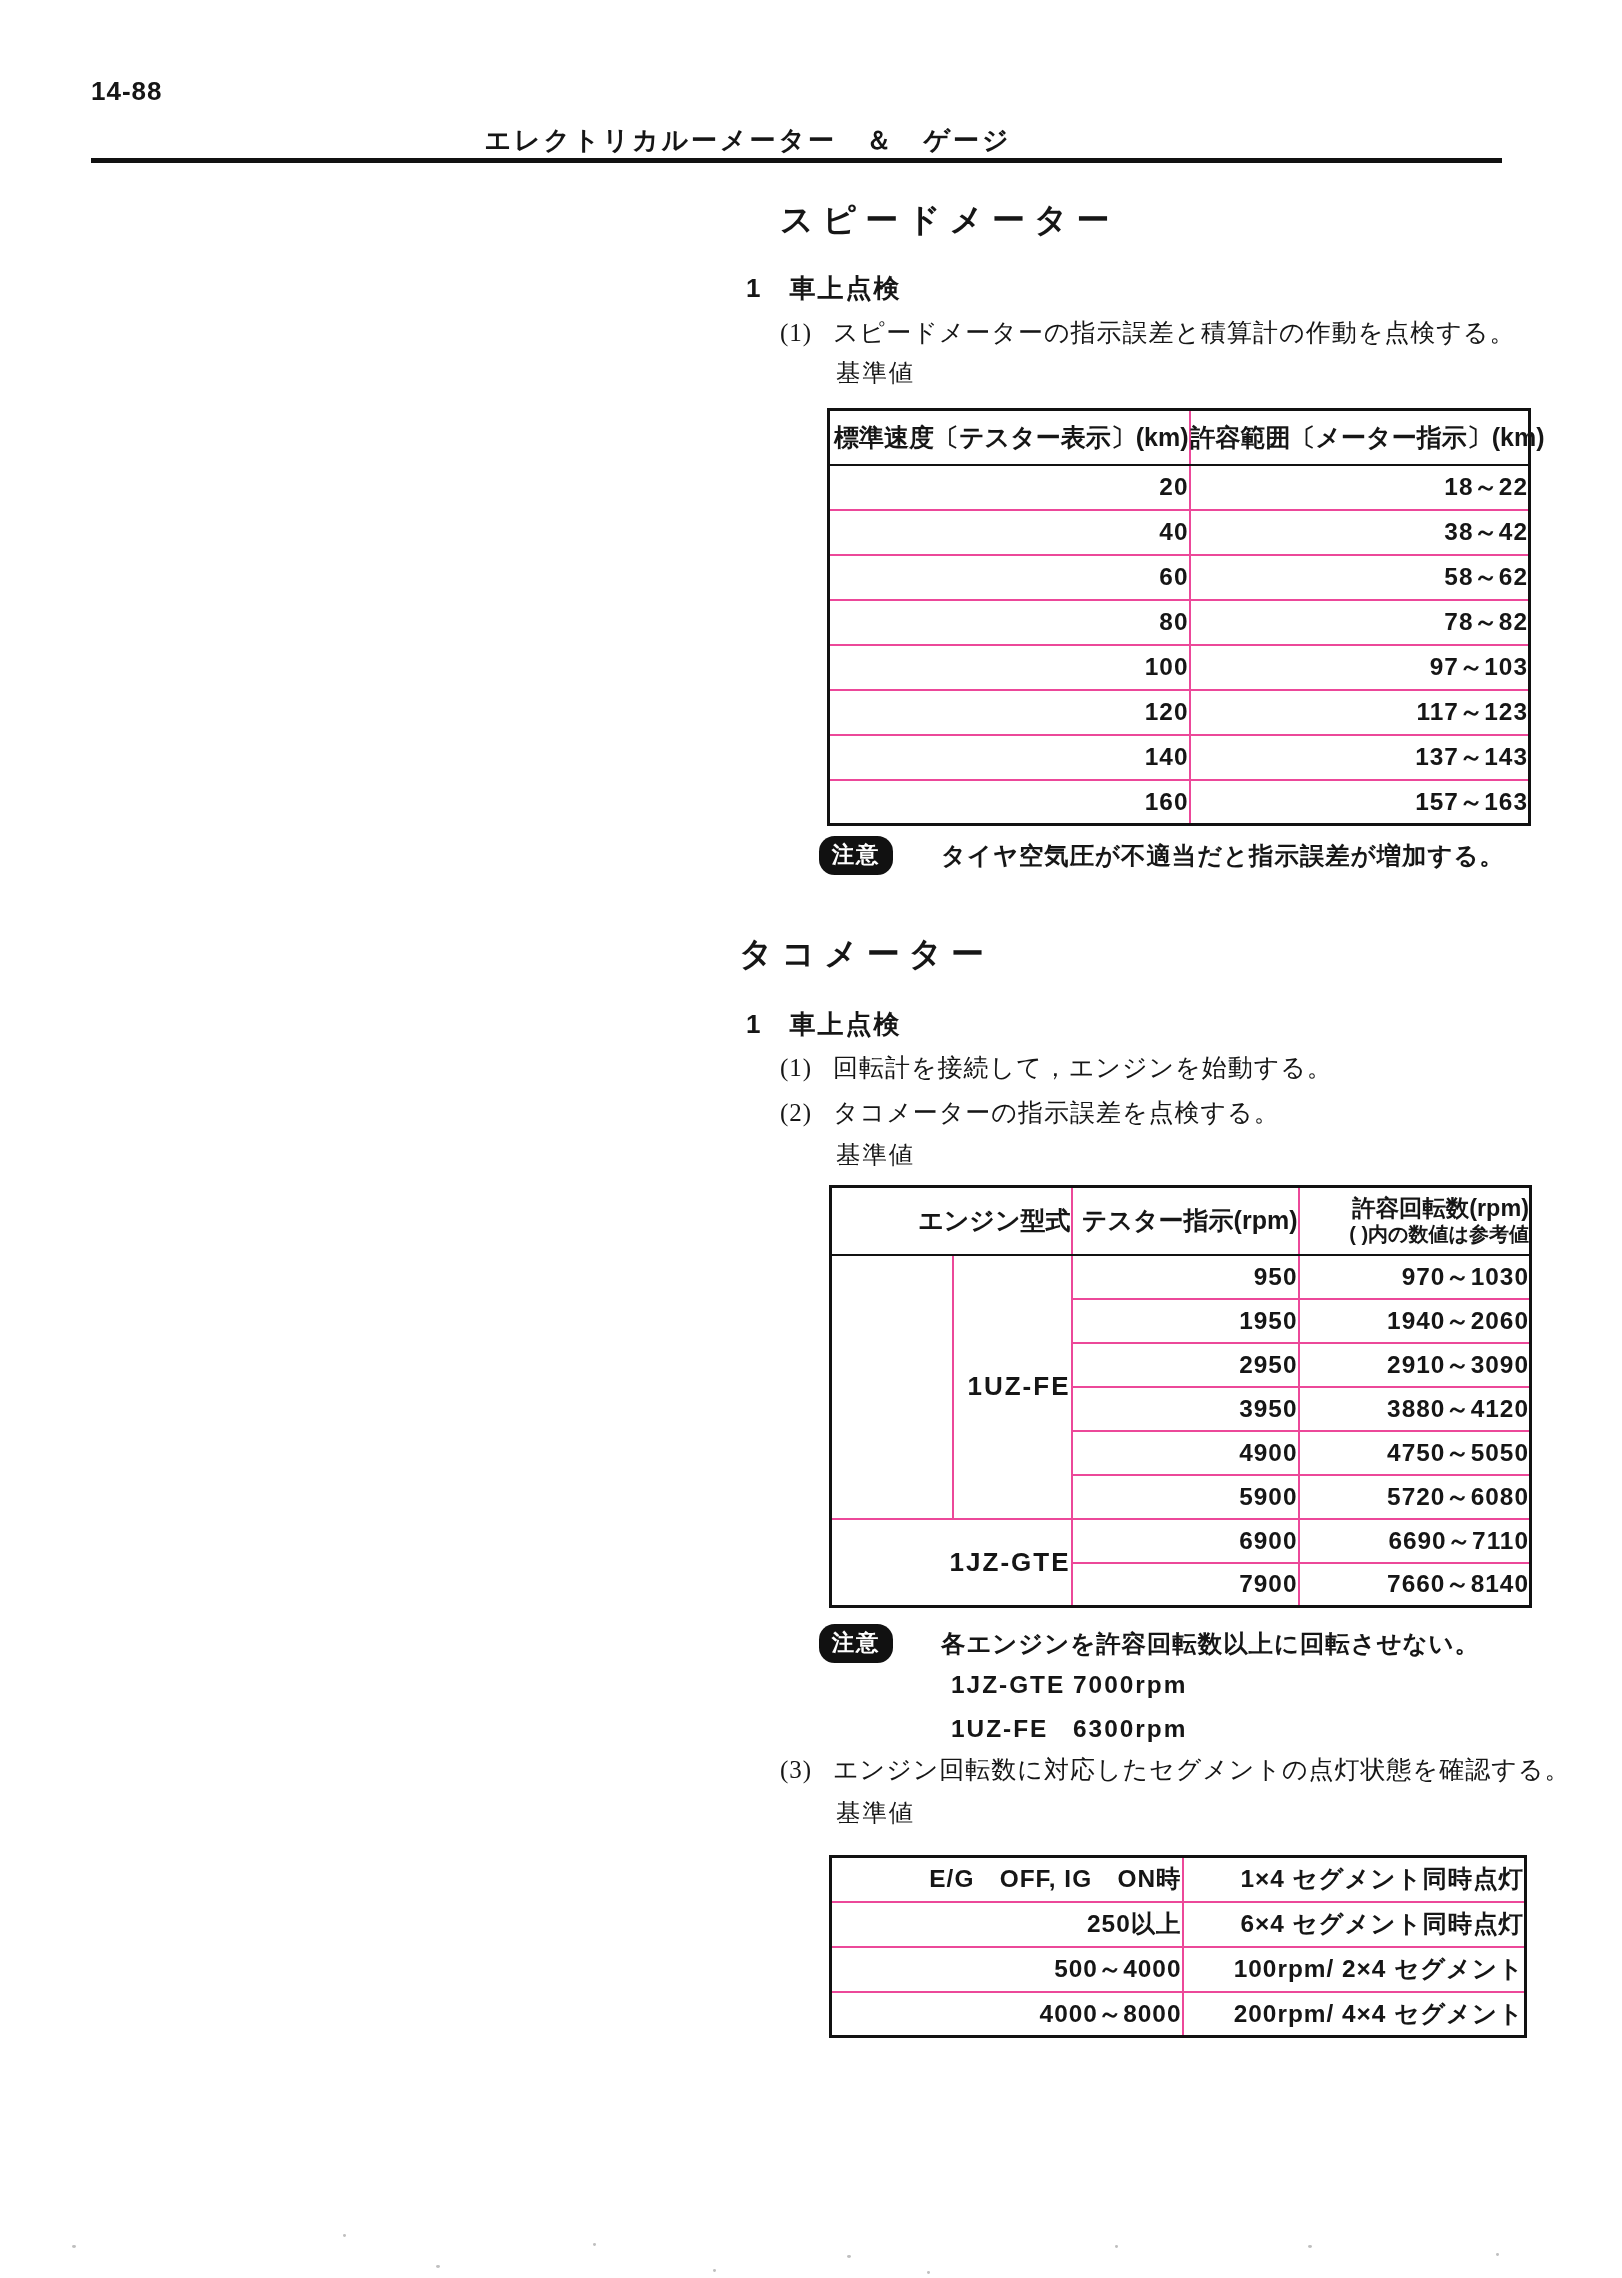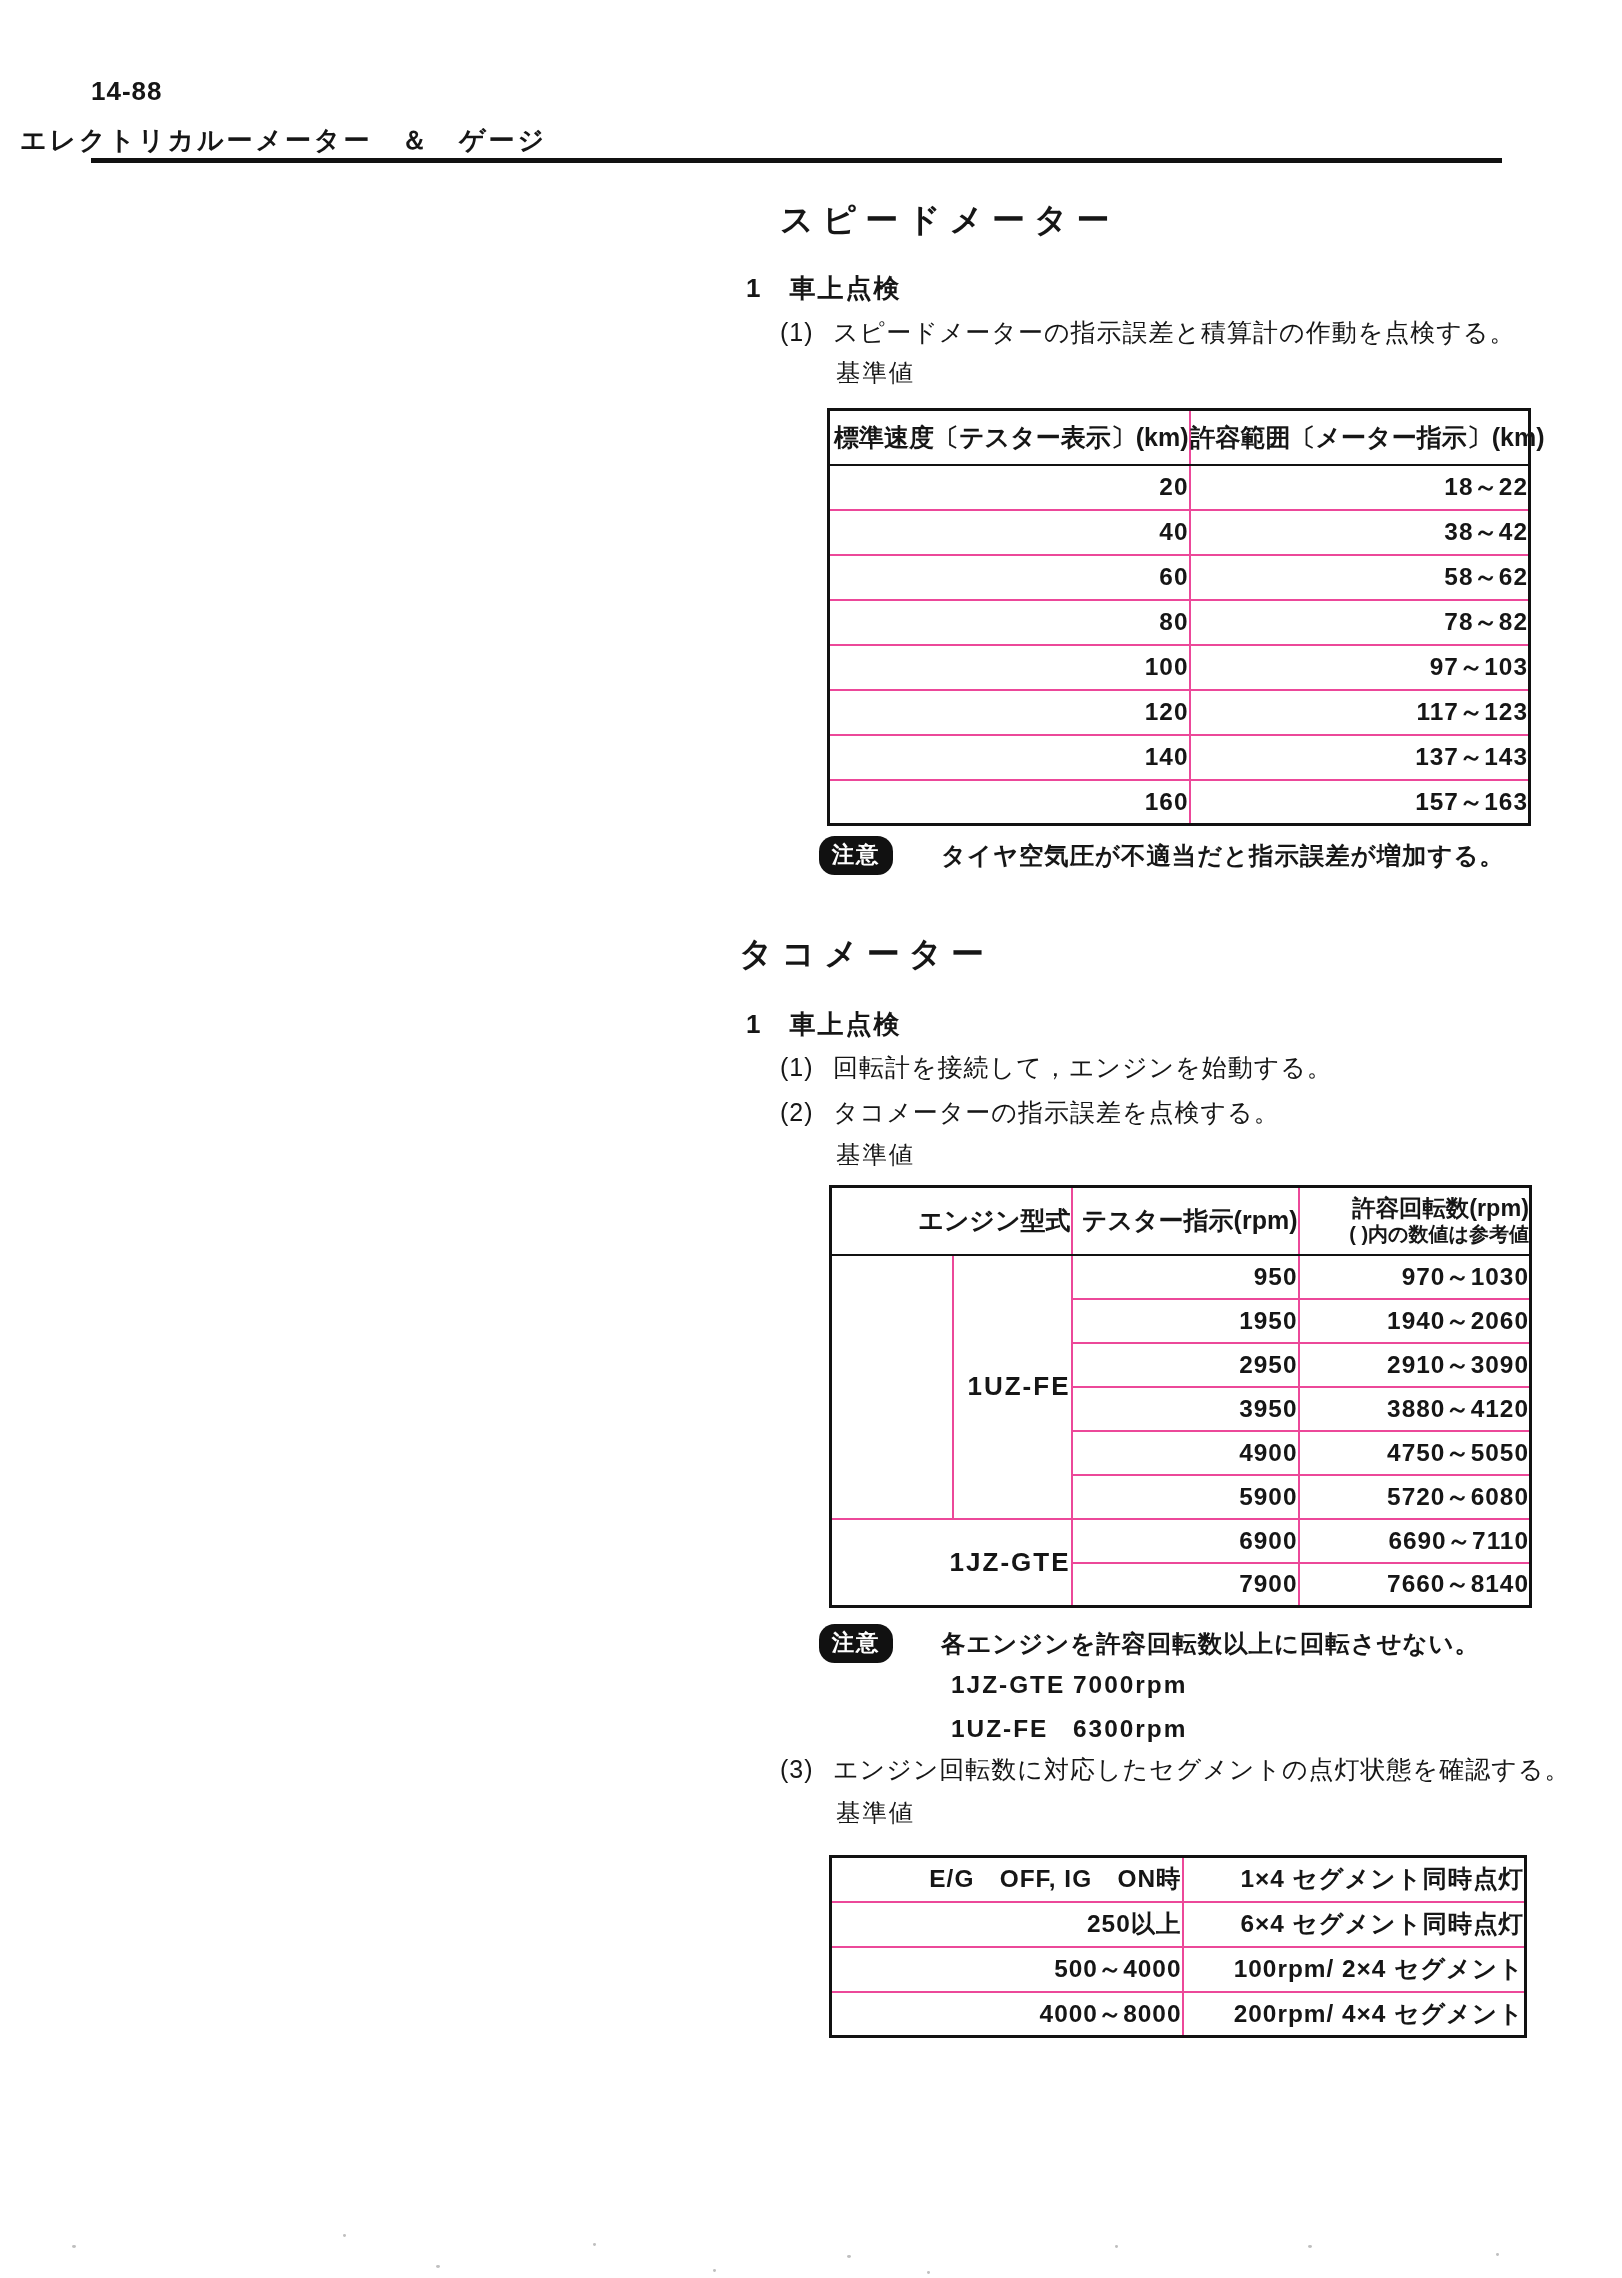--- a/index.html
+++ b/index.html
@@ -14,22 +14,22 @@
   }
   .abs{position:absolute;}
 
   
   .page-number{
     left:91px;top:76px;
     font-size:26px;font-weight:bold;letter-spacing:1px;
   }
   .header-title{
     left:0;right:127px;top:123px;
-    text-align:left;
-    font-size:26px;font-weight:bold;letter-spacing:2.9px;padding-left:20px;
+    text-align:center;
+    font-size:26px;font-weight:bold;letter-spacing:2.9px;
   }
   .header-rule{
     left:91px;top:158px;width:1411px;height:4.9px;background:#111;
   }
 
   
   .big-title{
     font-size:33px;font-weight:bold;letter-spacing:8.8px;
   }
   .t-speedo{left:780px;top:198px;}
@@ -37,21 +37,21 @@
 
   .sec{
     font-size:26px;font-weight:bold;letter-spacing:2px;
   }
   .sec .sec-no{margin-right:27px;}
   .sec1{left:746px;top:271px;}
   .sec2{left:746px;top:1007px;}
 
   
   .step{
-    font-family:Liberation Sans, sans-serif;
+    font-family:Liberation Serif, serif;
     font-size:25px;letter-spacing:1px;white-space:nowrap;
   }
   .step .step-no{display:inline-block;width:53px;}
   .s1-1{left:780px;top:316px;}
   .s2-1{left:780px;top:1051px;}
   .s2-2{left:780px;top:1096px;}
   .s2-3{left:780px;top:1753px;}
 
   .std-label{
     font-size:24.4px;font-weight:normal;letter-spacing:2px;

